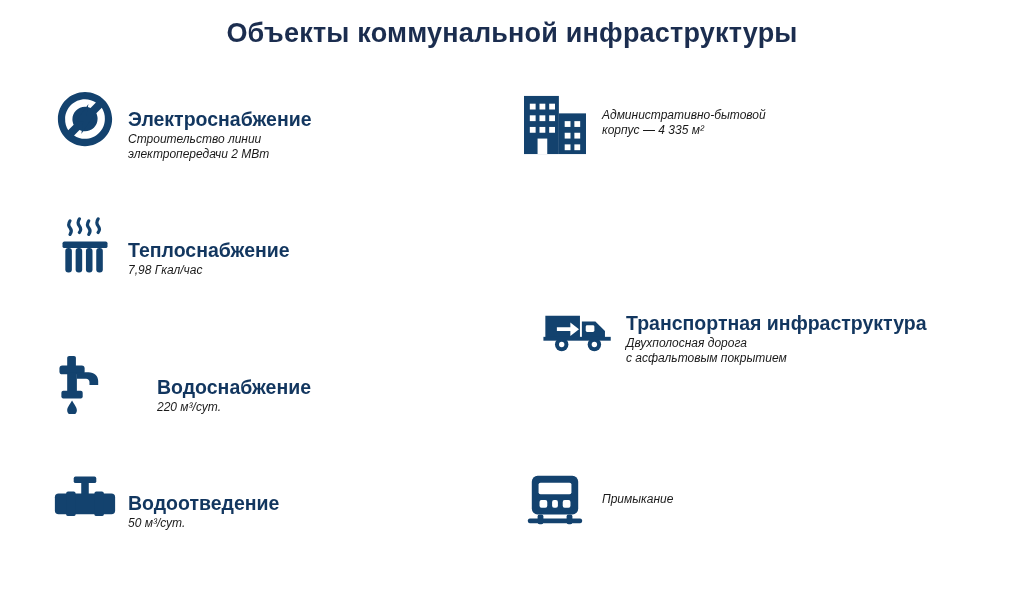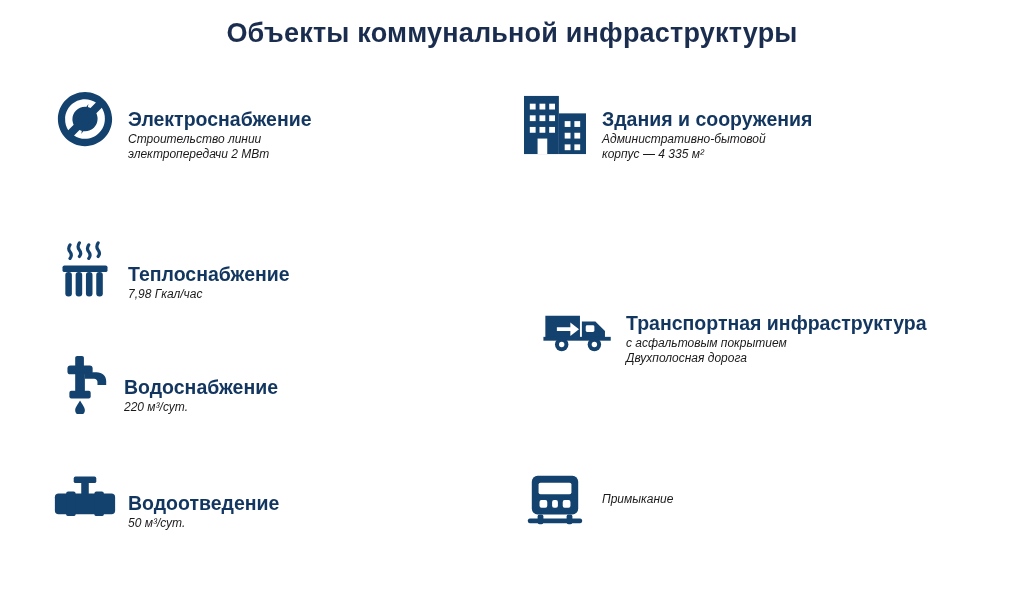--- a/index.html
+++ b/index.html
@@ -56,22 +56,22 @@
     line-height: 1.25;
     white-space: nowrap;
     font-style: italic;
   }
   .item-sub.second {
     margin-top: 14px;
   }
 
   
   #item-power      { left: 52px;  top: 84px; }
-  #item-heat       { left: 52px;  top: 239px; }
-  #item-water      { left: 48px;  top: 352px; }
+  #item-heat       { left: 52px;  top: 215px; }
+  #item-water      { left: 40px;  top: 352px; gap: 41px; }
   #item-sewer      { left: 52px;  top: 468px; }
   
   #item-buildings  { left: 516px; top: 84px; }
   #item-transport  { left: 540px; top: 288px; align-items: center; }
   #item-railway    { left: 516px; top: 468px; }
 
   #item-power .icon-wrap      { width: 66px; margin-right: 10px; padding-top: 4px;}
   #item-heat .icon-wrap       { width: 66px; margin-right: 10px; padding-top: 2px;}
   #item-water .icon-wrap      { width: 66px; margin-right: 10px; padding-top: 0px;}
   #item-sewer .icon-wrap      { width: 66px; margin-right: 10px; padding-top: 6px;}
@@ -178,21 +178,20 @@
           <rect x="56" y="28" width="6" height="6"></rect>
           <rect x="46" y="40" width="6" height="6"></rect>
           <rect x="56" y="40" width="6" height="6"></rect>
           <rect x="46" y="52" width="6" height="6"></rect>
           <rect x="56" y="52" width="6" height="6"></rect>
         </g>
       </g>
     </svg>
   </div>
   <div class="text-wrap">
-    <div class="item-title">Здания и сооружения</div>
     <div class="item-sub">Административно-бытовой</div>
     <div class="item-sub">корпус — 4 335 м²</div>
   </div>
 </div>
 
 <div class="item" id="item-transport">
   <div class="icon-wrap">
     <svg width="72" height="50" viewBox="0 0 74 52" aria-hidden="true">
       <g fill="#13426e">
         <path d="M2 8h36v24H2z"></path>
@@ -204,22 +203,22 @@
         <circle cx="19" cy="38" r="7"></circle>
         <circle cx="19" cy="38" r="2.8" fill="#ffffff"></circle>
         <circle cx="53" cy="38" r="7"></circle>
         <circle cx="53" cy="38" r="2.8" fill="#ffffff"></circle>
         <rect x="0" y="30" width="70" height="4"></rect>
       </g>
     </svg>
   </div>
   <div class="text-wrap">
     <div class="item-title">Транспортная инфраструктура</div>
+    <div class="item-sub">Двухполосная дорога</div>
     <div class="item-sub">с асфальтовым покрытием</div>
-    <div class="item-sub">Двухполосная дорога</div>
   </div>
 </div>
 
 <div class="item" id="item-railway">
   <div class="icon-wrap">
     <svg width="58" height="58" viewBox="0 0 60 60" aria-hidden="true">
       <g fill="#13426e">
         <rect x="6" y="4" width="48" height="40" rx="6"></rect>
         <g fill="#ffffff">
           <rect x="13" y="11" width="34" height="12" rx="2"></rect>

